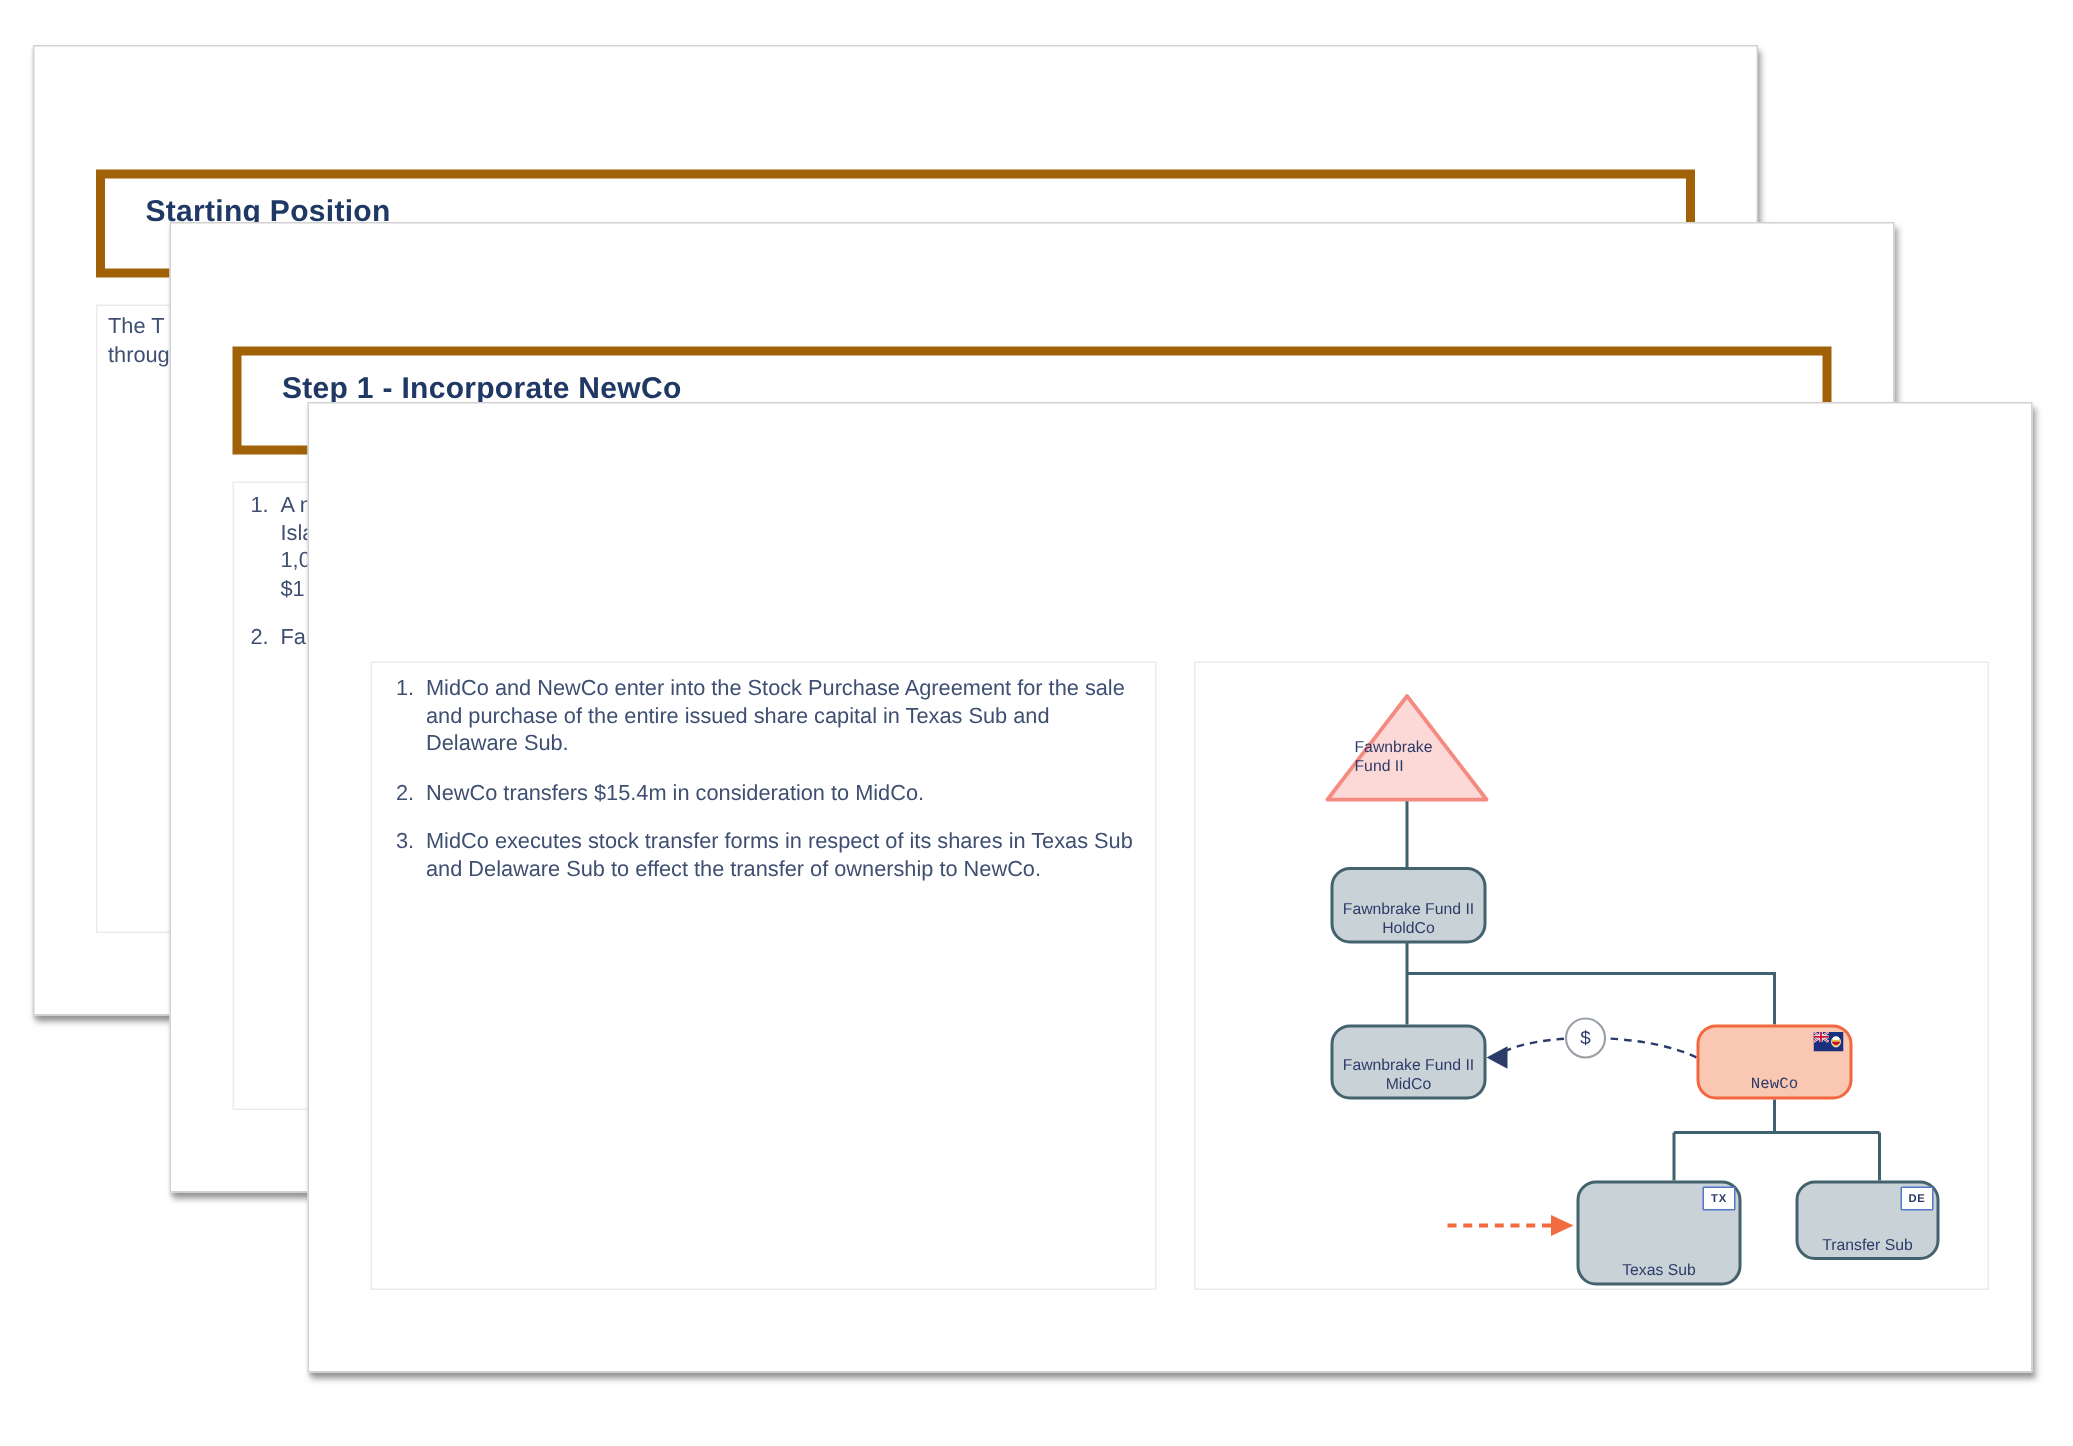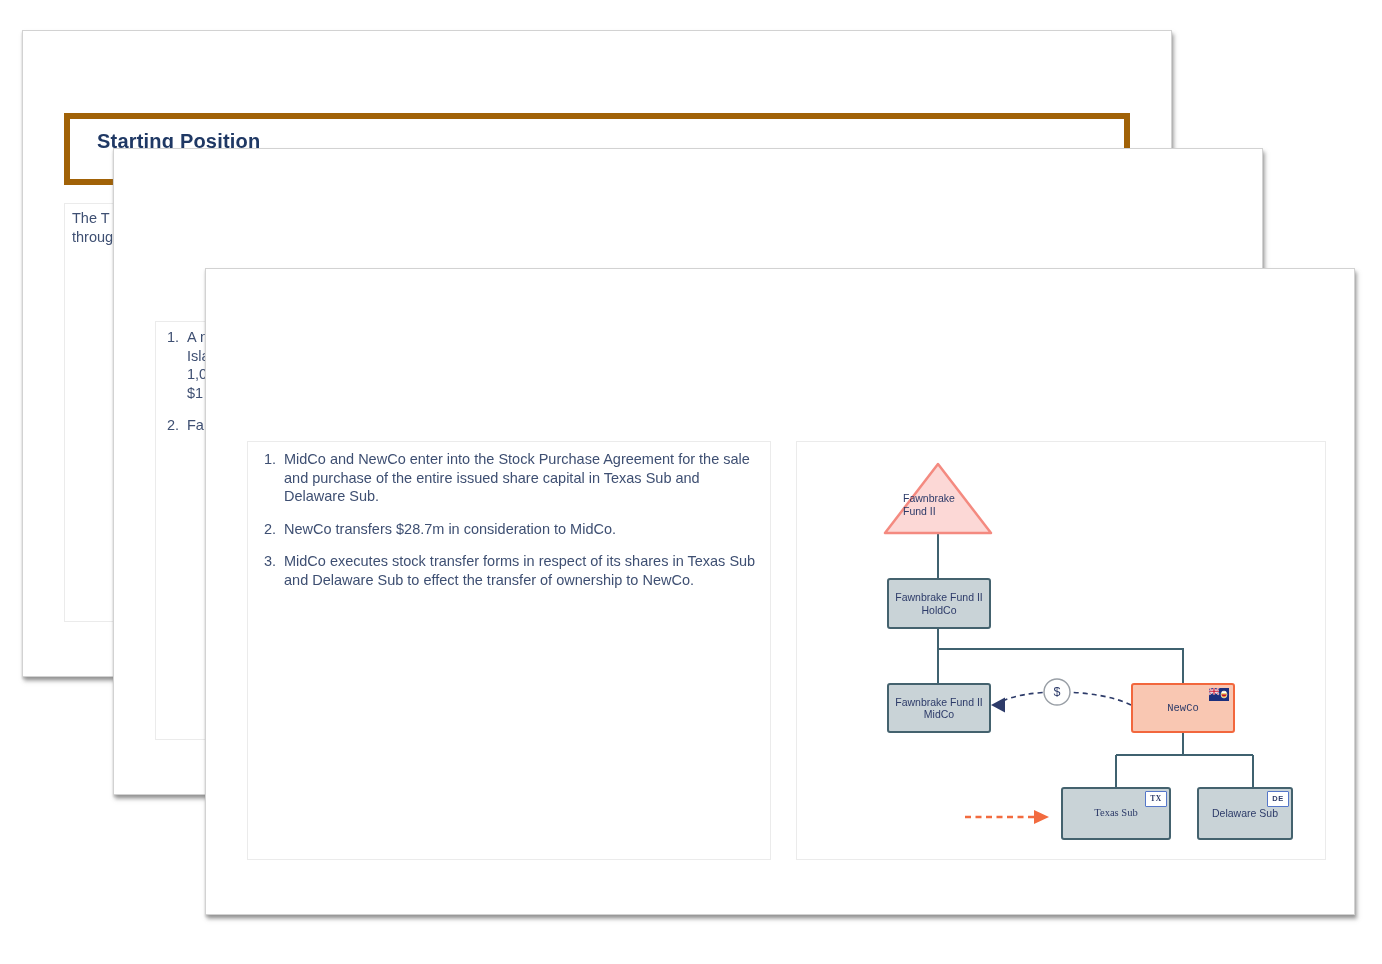--- a/index.html
+++ b/index.html
@@ -25,29 +25,29 @@
 
   .li-row{display:flex;margin-bottom:14px;}
   .li-num{flex:0 0 20px;}
   .li-txt{flex:1;}
   .frag-lines span{display:block;}
 
   .diagram-panel{position:absolute;left:590px;top:172px;width:530px;height:419px;
                  border:1px solid #ebebeb;box-sizing:border-box;}
   .diagram-panel svg.wires{position:absolute;left:0;top:0;}
 
-  .node{position:absolute;display:flex;align-items:center;justify-content:center;
+  .node{position:absolute;display:flex;align-items:flex-end;justify-content:center;
         text-align:center;font-size:10.5px;line-height:12.5px;color:#2d3b69;
-        box-sizing:border-box;border-radius:3px;padding:2px 6px;}
+        box-sizing:border-box;border-radius:13px;padding:2px 6px;}
   .node.gray{background:#c9d3d7;border:2px solid #44626e;}
   .node.salmon{background:#f9c7b2;border:2px solid #f2673d;}
   #node-holdco{left:90px;top:136px;width:104px;height:51px;}
   #node-midco{left:90px;top:241px;width:104px;height:50px;}
   #node-newco{left:334px;top:241px;width:104px;height:50px;font-family:Liberation Mono, monospace;}
-  #node-texas{left:264px;top:345px;width:110px;height:53px;font-family:Liberation Serif, serif;}
+  #node-texas{left:254px;top:345px;width:110px;height:70px;}
   #node-delaware{left:400px;top:345px;width:96px;height:53px;}
 
   .tri-label{position:absolute;left:106px;top:50px;width:70px;text-align:left;
              font-size:10.5px;line-height:12.5px;color:#2d3b69;}
 
   .badge{position:absolute;top:2px;right:2px;width:20px;height:14px;line-height:14px;
          background:#ffffff;border:1px solid #5577c9;box-shadow:inset 0 0 0 1.5px #ffffff;
          font-size:7.5px;font-weight:bold;color:#2d3b69;text-align:center;letter-spacing:.5px;
          border-radius:1px;}
   .flag{position:absolute;top:3px;right:4px;width:20px;height:13px;display:block;}
@@ -64,20 +64,23 @@
     <div class="title-box">
       <div class="title">Starting Position</div>
     </div>
     <div class="text-panel pad-back">
       <div>The T</div>
       <div>throug</div>
     </div>
   </div>
 
   <div class="card" id="card-middle">
+    <div class="title-box">
+      <div class="title">Step 1 - Incorporate NewCo</div>
+    </div>
     <div class="text-panel pad-mid">
       <div class="li-row">
         <span class="li-num">1.</span>
         <span class="li-txt frag-lines">
           <span>A n</span>
           <span>Isla</span>
           <span>1,0</span>
           <span>$1</span>
         </span>
       </div>
@@ -92,21 +95,21 @@
 
   <div class="card" id="card-front">
 
     <div class="text-panel pad-front">
       <div class="li-row">
         <span class="li-num">1.</span>
         <span class="li-txt">MidCo and NewCo enter into the Stock Purchase Agreement for the sale and purchase of the entire issued share capital in Texas Sub and Delaware Sub.</span>
       </div>
       <div class="li-row">
         <span class="li-num">2.</span>
-        <span class="li-txt">NewCo transfers $28.7m in consideration to MidCo.</span>
+        <span class="li-txt">NewCo transfers $15.4m in consideration to MidCo.</span>
       </div>
       <div class="li-row">
         <span class="li-num">3.</span>
         <span class="li-txt">MidCo executes stock transfer forms in respect of its shares in Texas Sub and Delaware Sub to effect the transfer of ownership to NewCo.</span>
       </div>
     </div>
 
     <div class="diagram-panel">
       <svg class="wires" width="528" height="417" viewBox="0 0 528 417">
 
@@ -160,18 +163,18 @@
         <span>NewCo</span>
       </div>
 
       <div class="node gray" id="node-texas">
         <div class="badge">TX</div>
         <span>Texas Sub</span>
       </div>
 
       <div class="node gray" id="node-delaware">
         <div class="badge">DE</div>
-        <span>Delaware Sub</span>
+        <span>Transfer Sub</span>
       </div>
     </div>
   </div>
 
 </div>
 
 </body></html>

